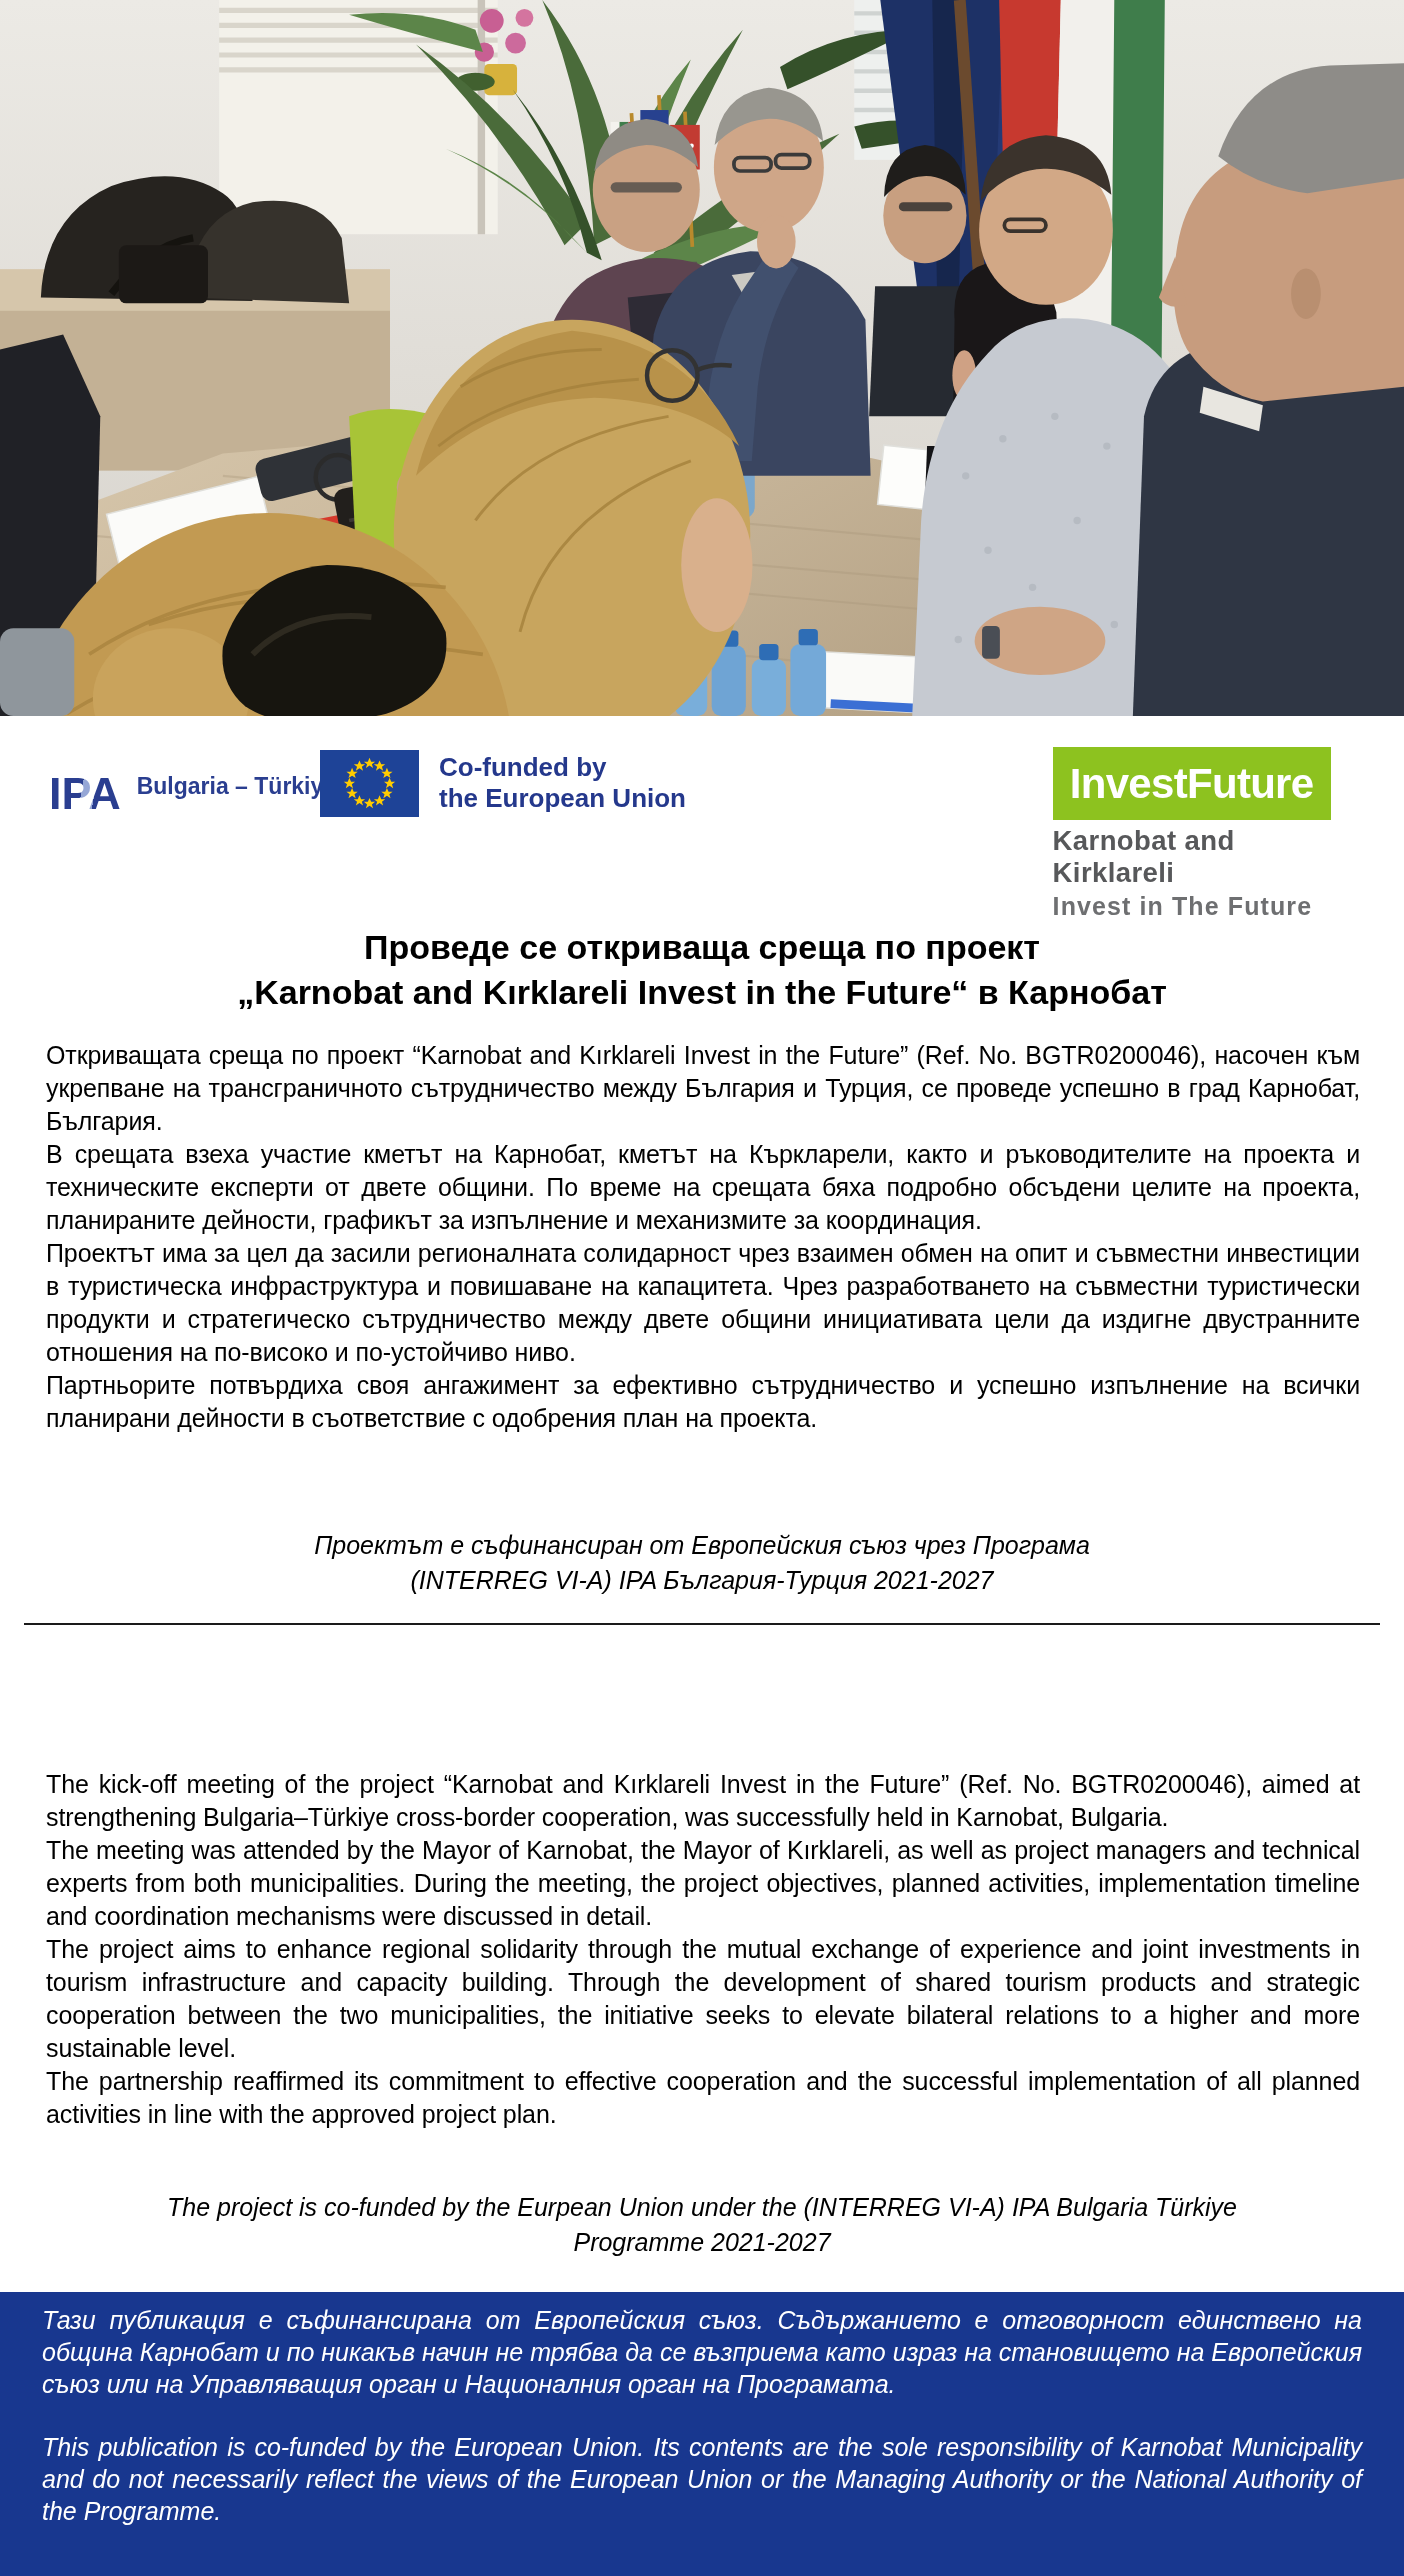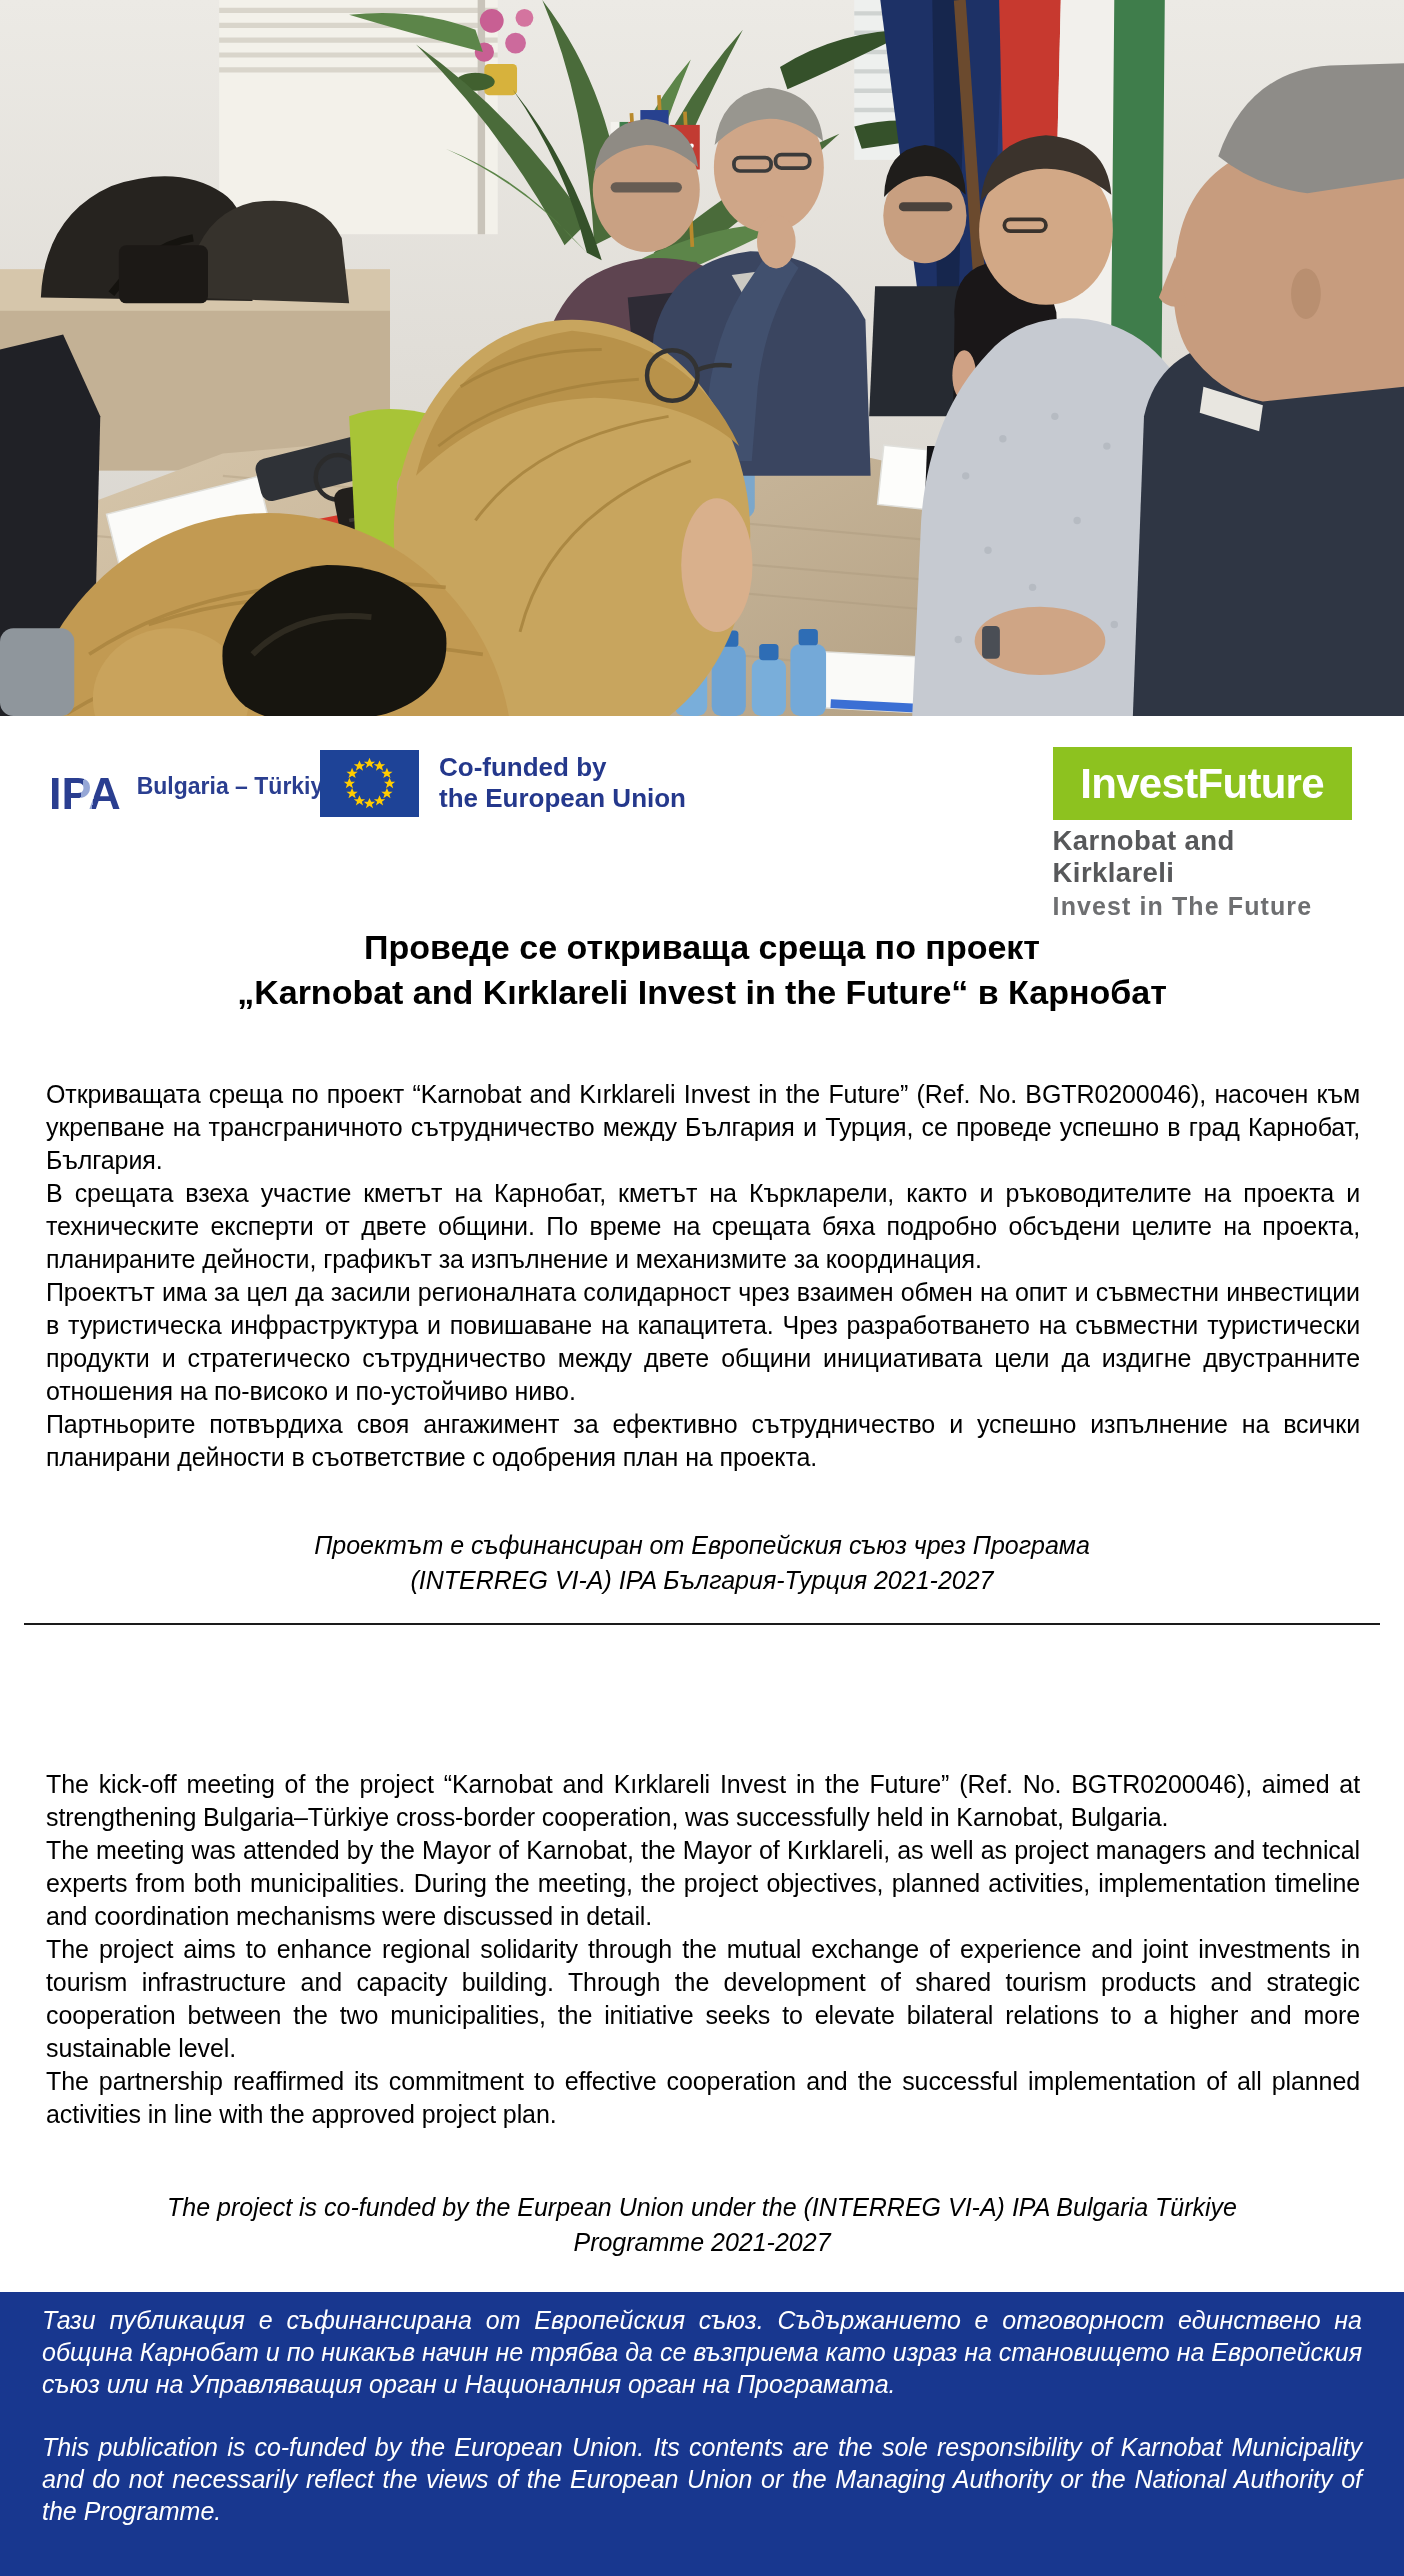--- a/index.html
+++ b/index.html
@@ -19,32 +19,32 @@
   .ipa-row{margin-top:30px;display:flex;align-items:flex-start;gap:16px;}
   .ipa-word{font-size:45px;font-weight:800;color:#2A3E90;line-height:39px;
      background:linear-gradient(100deg,#2A3E90 45%,#96A7D6 45%,#96A7D6 62%,#2A3E90 62%);
      -webkit-background-clip:text;background-clip:text;-webkit-text-fill-color:transparent;}
   .ipa-sub{font-size:23px;font-weight:700;color:#2A3E90;line-height:25px;}
   .eu-block{position:absolute;left:271px;top:6px;display:flex;gap:20px;align-items:flex-start;}
   .eu-flag{width:99px;height:67px;display:block;}
   .eu-text{font-size:26px;font-weight:700;color:#24388C;line-height:31px;padding-top:1.5px;}
   .invest-block{position:absolute;right:7.4px;top:3px;width:299px;text-align:left;}
   .invest-box{background:#8DC21F;color:#fff;font-weight:700;font-size:42px;letter-spacing:-0.7px;
-     height:73px;line-height:73px;text-align:center;width:299px;}
+     height:73px;line-height:73px;text-align:center;width:278px;}
   .invest-sub{font-size:27.5px;font-weight:700;color:#57585A;margin-top:4.5px;letter-spacing:0.4px;}
   .invest-tag{font-size:25px;font-weight:700;color:#6E6F71;margin-top:3px;letter-spacing:1.1px;}
 
   
   .section-heading{position:absolute;left:45px;right:45px;text-align:center;font-weight:700;
      font-size:34px;line-height:45px;}
   .bg-heading{top:925px;}
   .en-heading{top:1653px;}
   .body-text{position:absolute;left:46px;width:1314px;font-size:25px;line-height:33px;
      text-align:justify;letter-spacing:-0.1px;}
-  .bg-body{top:1078px;}
+  .bg-body{top:1039px;}
   .en-body{top:1768px;}
   .body-text p{margin:0;}
   .funding-note{position:absolute;left:45px;right:45px;text-align:center;font-style:italic;
      font-size:25px;line-height:35px;}
   .bg-note{top:1528px;}
   .en-note{top:2190px;}
   .divider{position:absolute;top:1623px;left:24px;right:24px;height:2.2px;background:#1a1a1a;}
 
   
   .footer{position:absolute;top:2292px;left:0;width:1404px;height:284px;background:#18378F;

